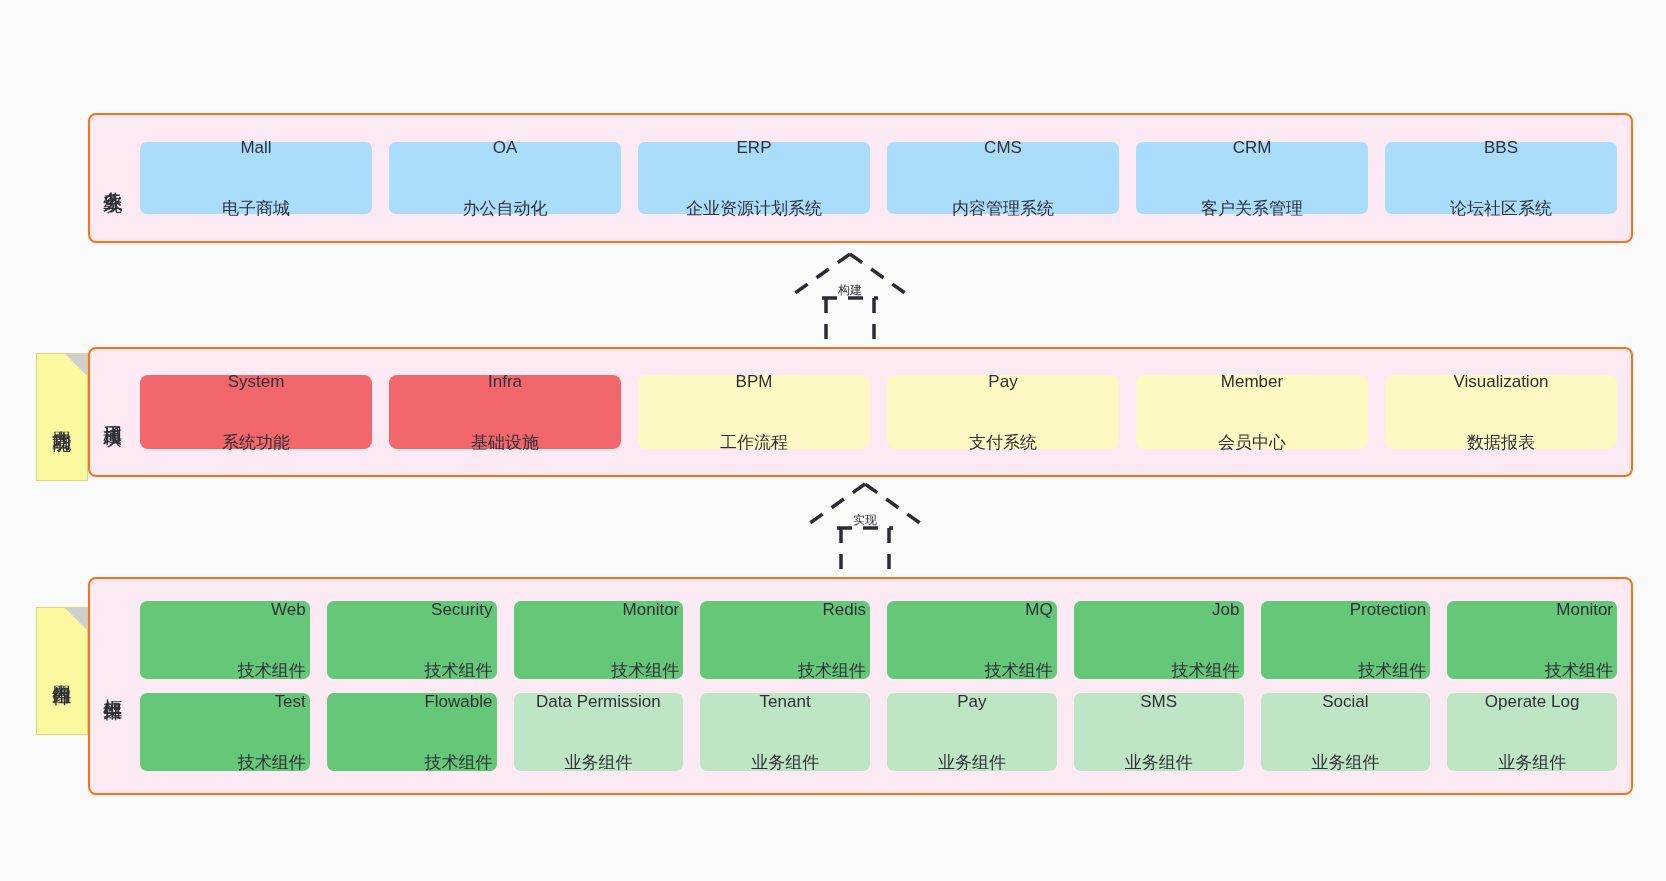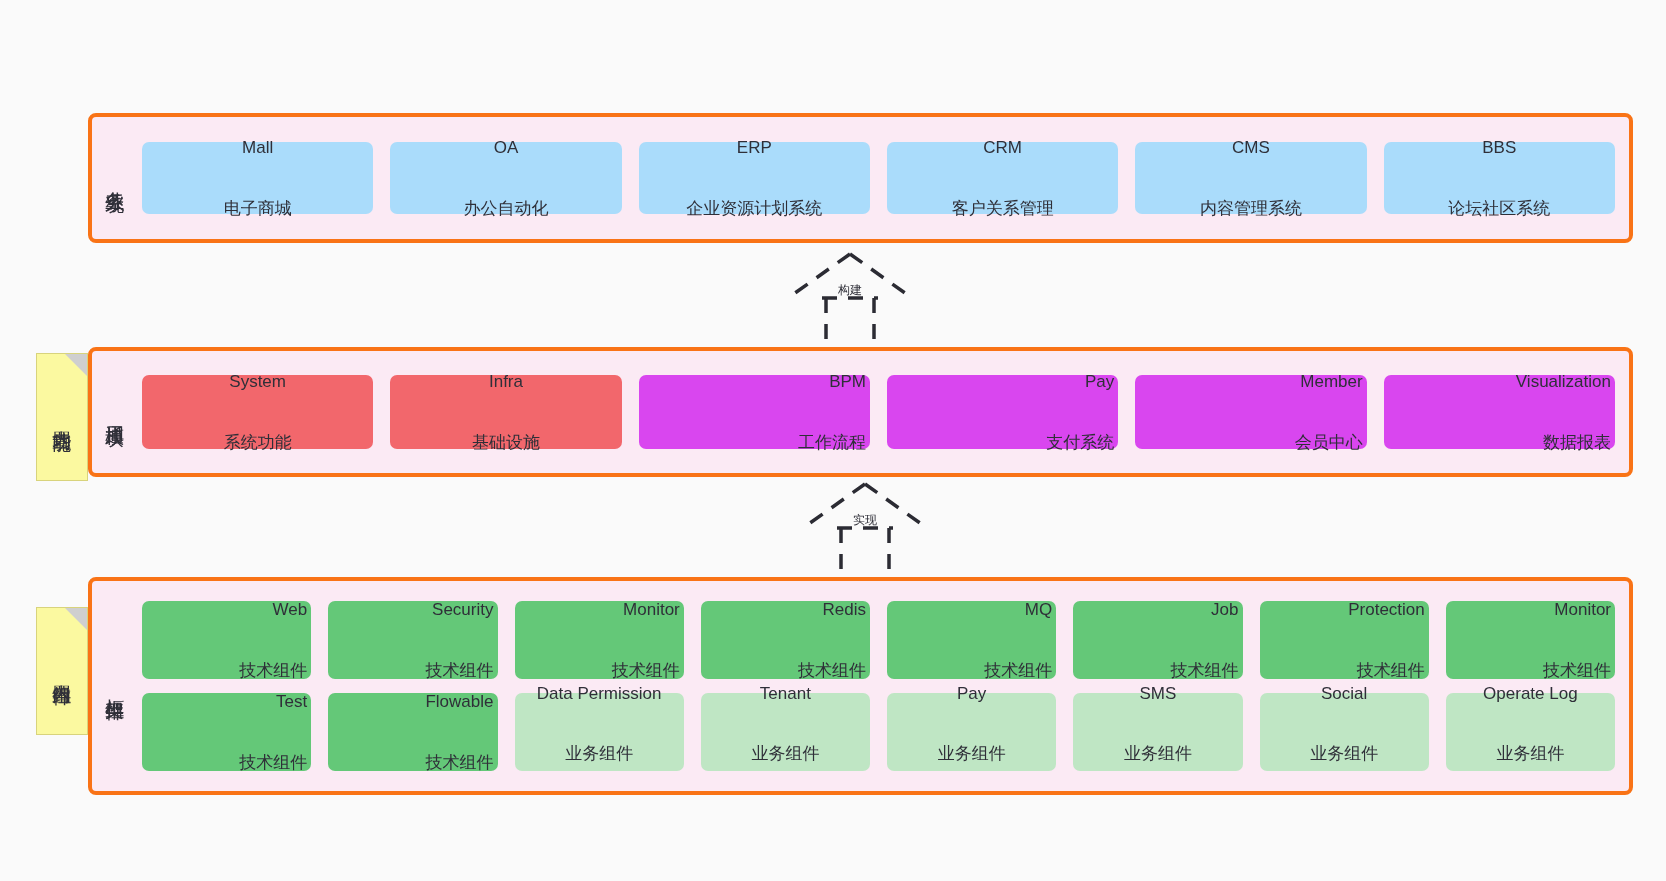--- a/index.html
+++ b/index.html
@@ -19,21 +19,21 @@
   .canvas {
     position: absolute;
     inset: 0;
   }
 
   
   .layer {
     position: absolute;
     box-sizing: border-box;
     background: #fbeaf4;
-    border: 4px solid #f97316;
+    border: 2px solid #f97316;
     border-radius: 8px;
     display: flex;
     align-items: stretch;
   }
   .layer-title {
     flex: 0 0 auto;
     width: 46px;
     display: flex;
     align-items: center;
     justify-content: center;
@@ -71,30 +71,30 @@
     color: #2f2f38;
     padding: 6px 4px;
   }
   .card .c-title { white-space: nowrap; }
   .card .c-sub   { white-space: nowrap; margin-top: 39px; }
   .card.wrap .c-title { white-space: normal; }
 
   
   .blue        { background: #aadcfb; }
   .red-strong  { background: #f2676c; }
-  .red-light   { background: #d946ef; align-items: flex-end; }
+  .red-light   { background: #fef9c3; }
   .green-strong{ background: #64c878; align-items: flex-end; }
-  .green-light { background: #bfe6c4; justify-content: flex-end; }
+  .green-light { background: #bfe6c4; }
 
   
   #layer-business  { left: 88px; top: 113px;  width: 1545px; height: 130px; }
   #layer-business .card { height: 72px; }
 
   #layer-common    { left: 88px; top: 347px;  width: 1545px; height: 130px; }
-  #layer-common .card { height: 74px; }
+  #layer-common .card { height: 74px; border-radius: 8px; }
 
   #layer-framework { left: 88px; top: 577px;  width: 1545px; height: 218px; }
   #layer-framework .card { height: 78px; }
 
   
   .note {
     position: absolute;
     box-sizing: border-box;
     background: #fbf9a0;
     border: 1px solid #d8d37c;
@@ -155,26 +155,26 @@
         </div>
         <div class="card blue">
           <span class="c-title">OA</span>
           <span class="c-sub">办公自动化</span>
         </div>
         <div class="card blue">
           <span class="c-title">ERP</span>
           <span class="c-sub">企业资源计划系统</span>
         </div>
         <div class="card blue">
+          <span class="c-title">CMS</span>
+          <span class="c-sub">内容管理系统</span>
+        </div>
+        <div class="card blue">
           <span class="c-title">CRM</span>
           <span class="c-sub">客户关系管理</span>
-        </div>
-        <div class="card blue">
-          <span class="c-title">CMS</span>
-          <span class="c-sub">内容管理系统</span>
         </div>
         <div class="card blue">
           <span class="c-title">BBS</span>
           <span class="c-sub">论坛社区系统</span>
         </div>
       </div>
     </div>
   </div>
 
   <div class="connector" id="connector-build">

